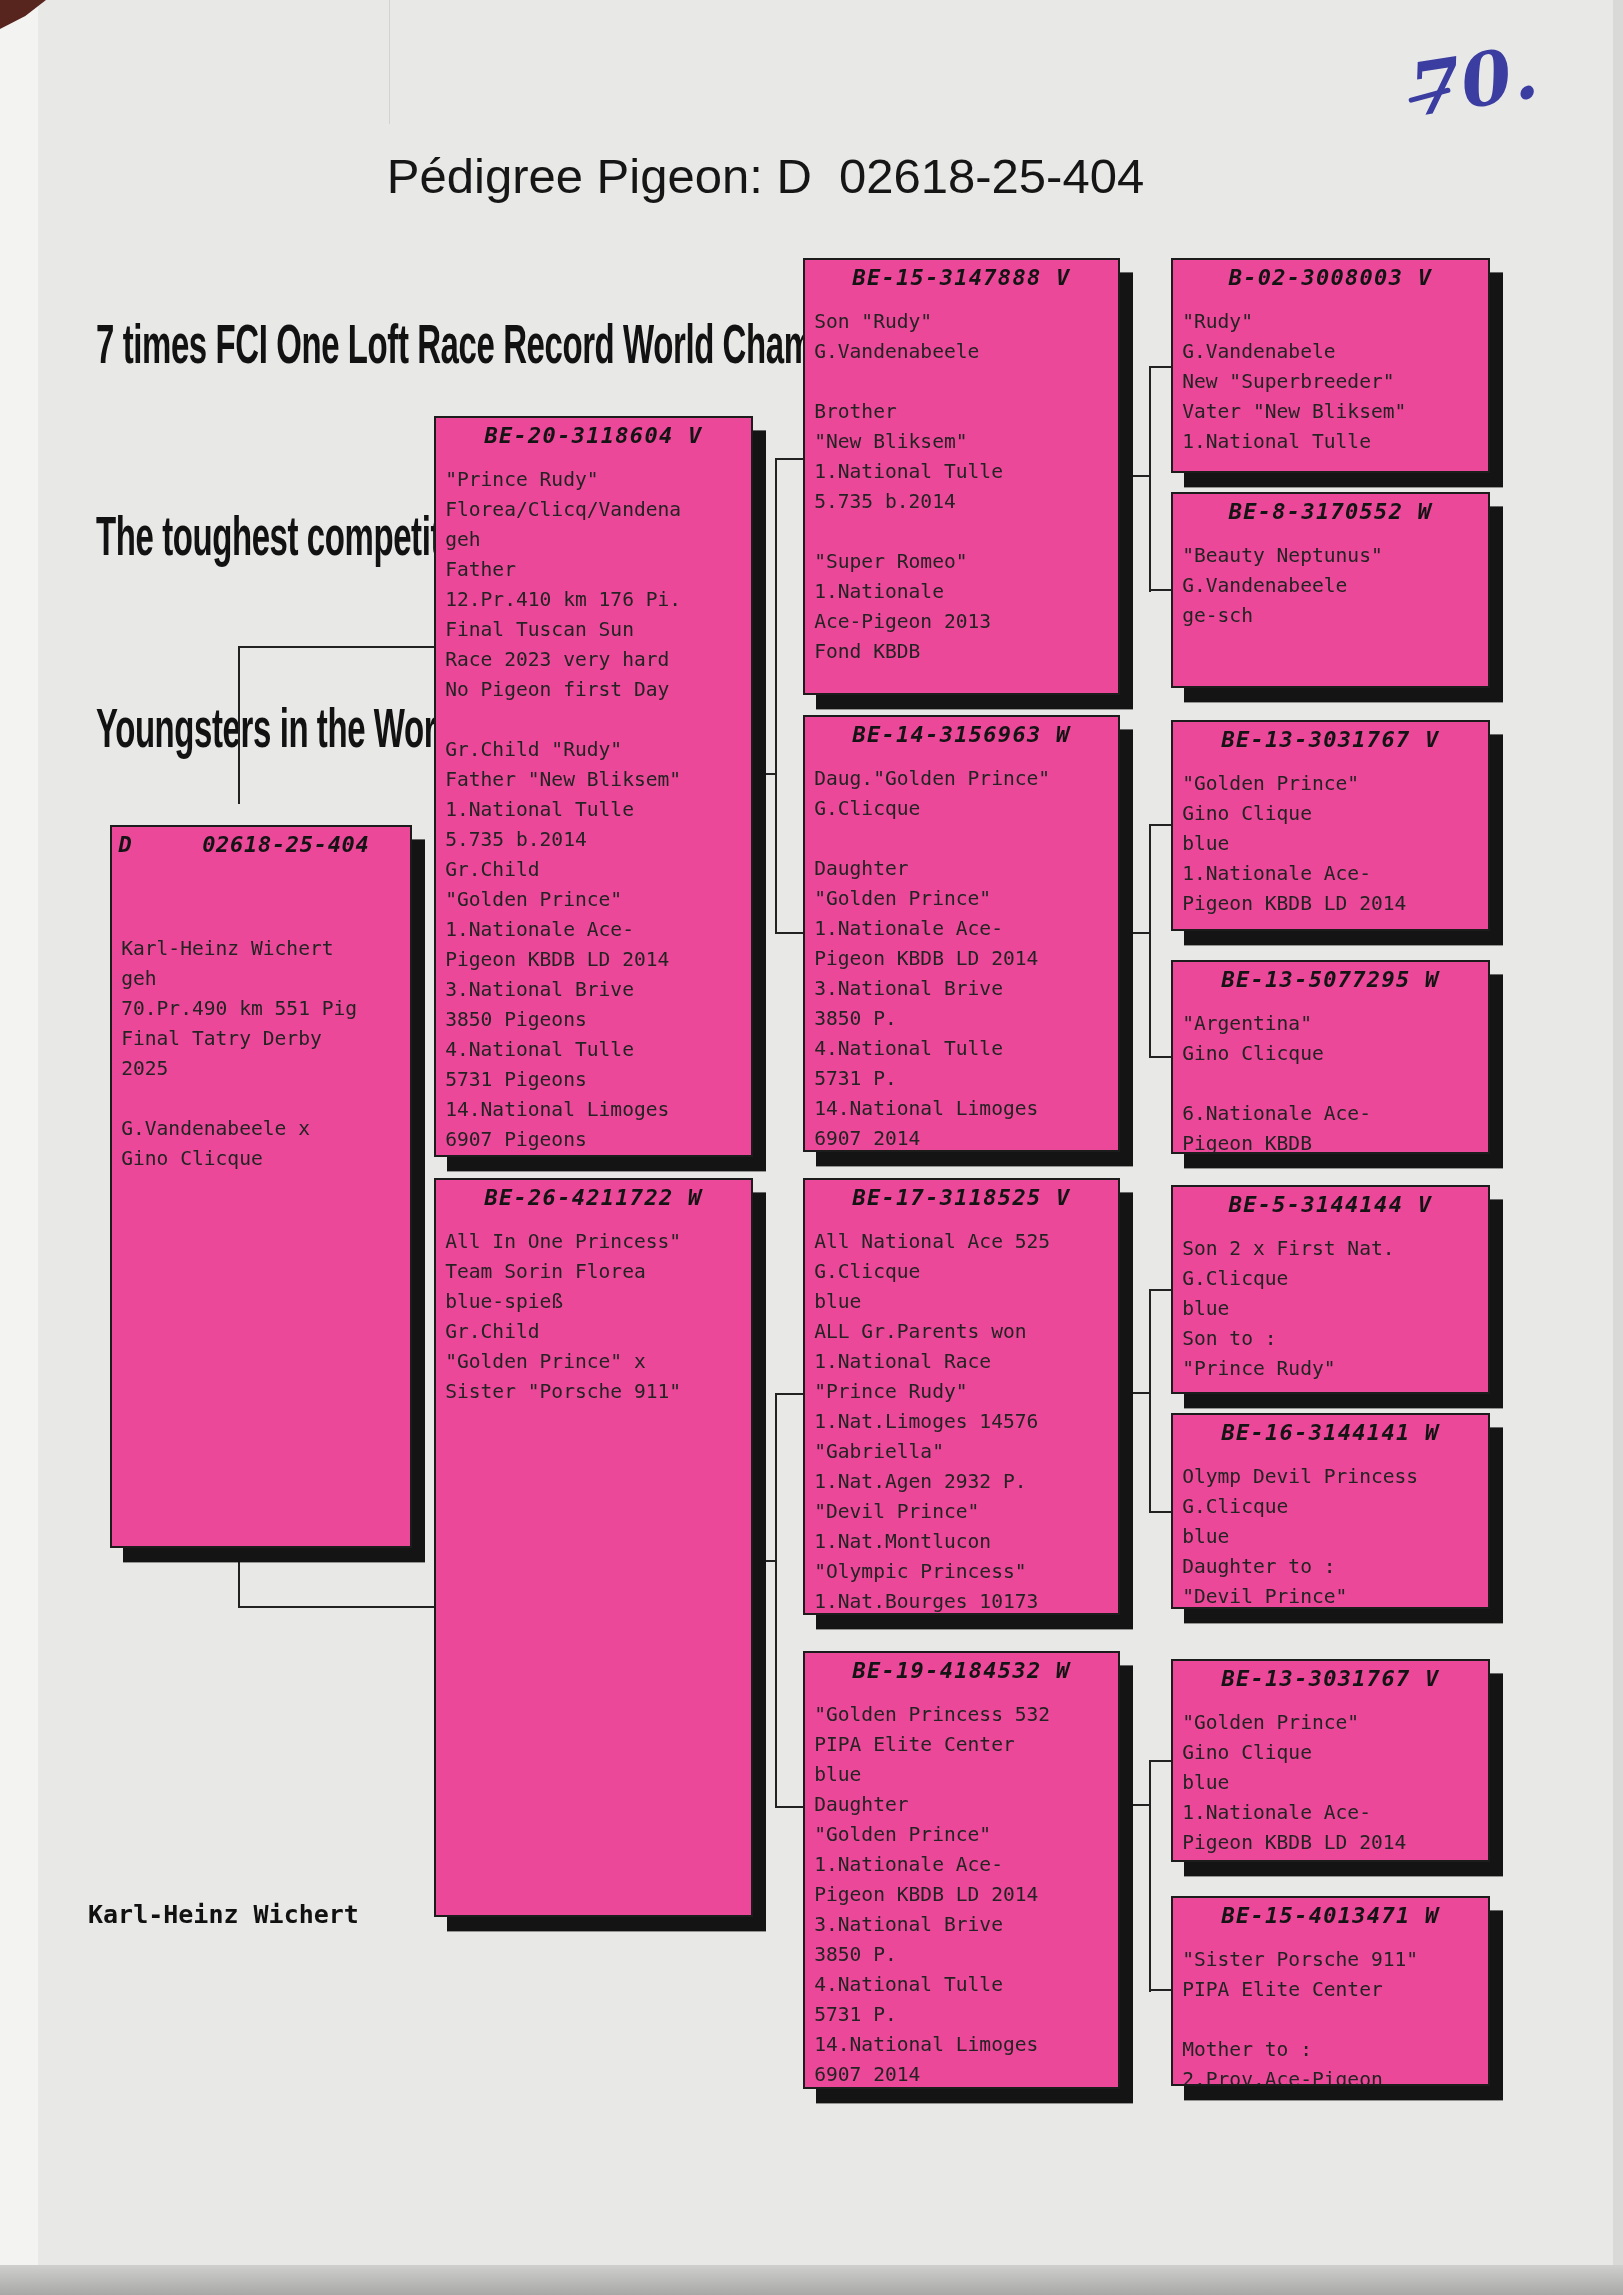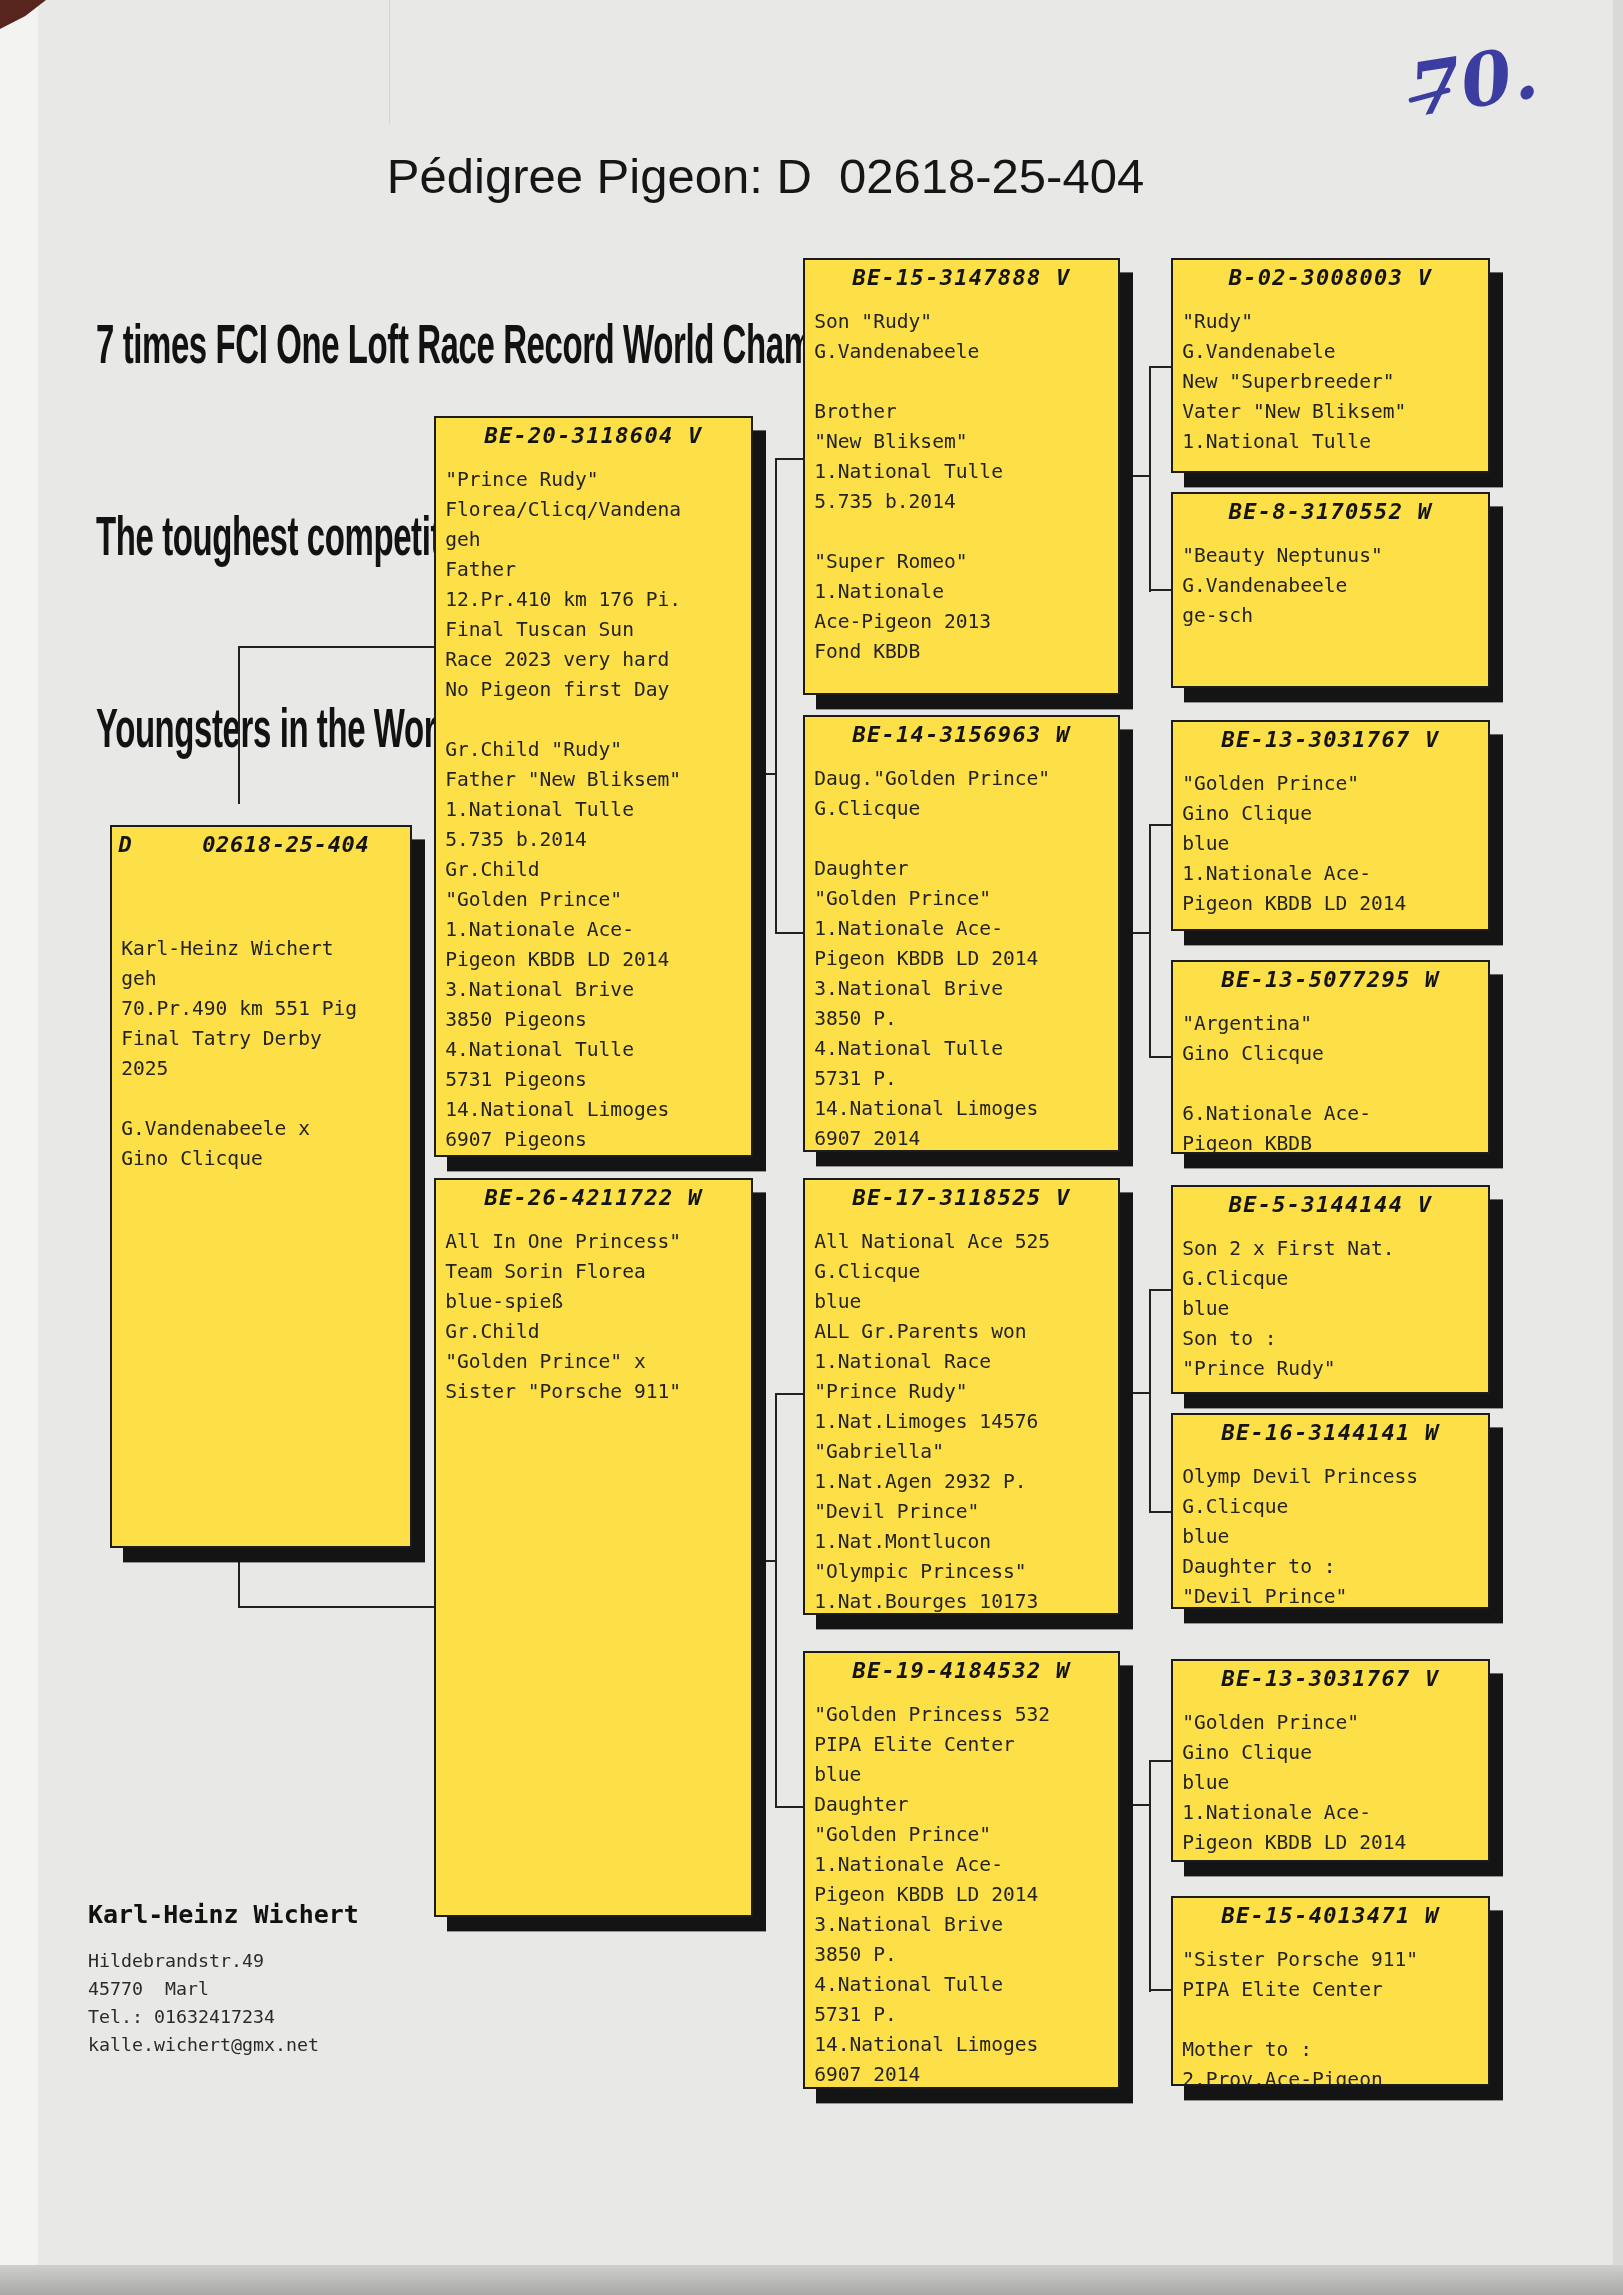--- a/index.html
+++ b/index.html
@@ -40,21 +40,21 @@
     font-size:73px;color:#3b3da0;transform:rotate(-9deg);
   }
   .hand-note .crossbar{
     position:absolute;left:-3.9px;top:48px;width:43px;height:4.6px;background:#3b3da0;
     transform:rotate(-6deg);border-radius:2.6px;
   }
 
   
   .pbox{
     position:absolute;
-    background:#fde047;
+    background:#ec4899;
     border:2.6px solid #1c1c1c;
     box-shadow:13px 14.4px 0 #141414;
     box-sizing:border-box;
     overflow:hidden;
   }
   .pbox-ring{
     padding-top:5.2px;
     margin-bottom:17px;
     text-align:center;
     font-style:italic;font-weight:bold;
@@ -308,21 +308,17 @@
     <div class="pbox-ring">BE-15-4013471 W</div>
     <div class="pbox-lines">"Sister Porsche 911"
 PIPA Elite Center
 
 Mother to :
 2.Prov.Ace-Pigeon</div>
   </div>
 
   <div class="contact">
     <div class="contact-name">Karl-Heinz Wichert</div>
-    <div class="contact-lines">Hildebrandstr.49
-45770  Marl
-Tel.: 01632417234
-kalle.wichert@gmx.net</div>
   </div>
 
   <div class="edge-bottom"></div>
 </div>
 
 
 </body></html>

